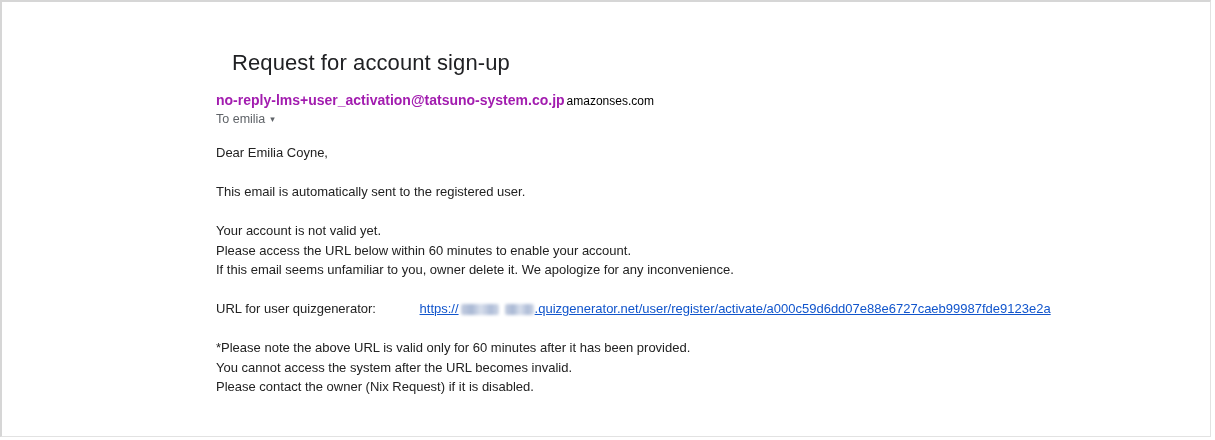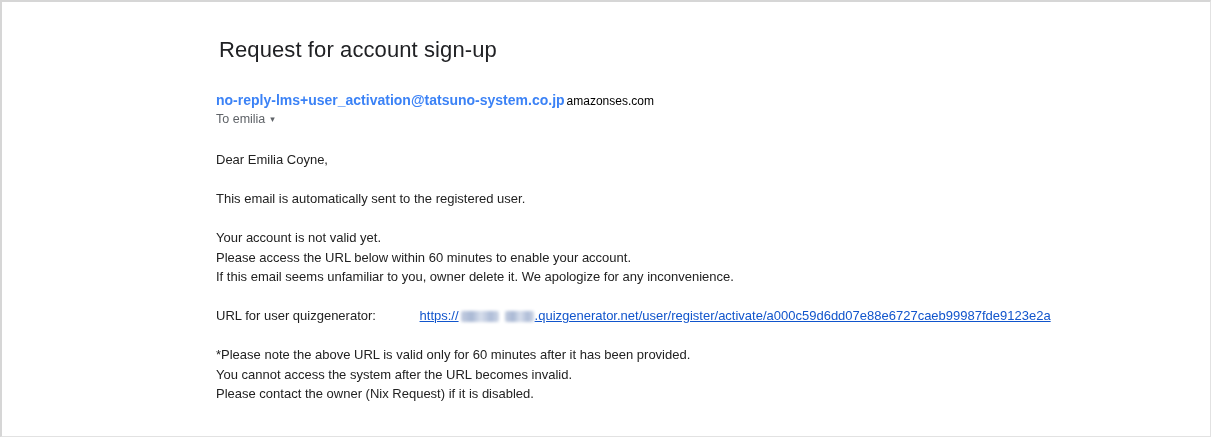--- a/index.html
+++ b/index.html
@@ -10,33 +10,33 @@
     -webkit-font-smoothing:antialiased;
   }
   .frame{
     position:absolute;left:0;top:0;right:4px;bottom:3px;
     border-style:solid;border-color:#d6d6d6 #e2e2e2 #e2e2e2 #d6d6d6;
     border-width:2px 1px 1px 2px;
     pointer-events:none;
   }
   .content{position:absolute;left:216px;top:0;width:990px;}
   .subject{
-    position:absolute;left:0;top:34px;margin:3px;
+    position:absolute;left:0;top:34px;margin:16px;
     font-size:22px;font-weight:400;color:#202124;letter-spacing:.1px;
     white-space:nowrap;
   }
   .sender-row{position:absolute;left:0;top:91px;white-space:nowrap;}
-  .sender-address{font-size:14px;font-weight:700;color:#3b82f6;}
+  .sender-address{font-size:14px;font-weight:700;color:#a21caf;}
   .sender-domain{font-size:12px;color:#000000;margin-left:2px;}
   .to-row{
     position:absolute;left:0;top:112px;white-space:nowrap;
     font-size:12.5px;color:#5f6368;cursor:pointer;
   }
   .to-caret{font-size:9px;color:#5f6368;margin-left:5px;vertical-align:1px;}
-  .body-text{position:absolute;left:0;top:150px;font-size:13px;color:#222222;}
+  .body-text{position:absolute;left:0;top:143px;font-size:13px;color:#222222;}
   .line{height:19.5px;line-height:19.5px;white-space:nowrap;}
   a.activation-link{color:#1155cc;text-decoration:underline;cursor:pointer;padding-left:40px;}
   .redact{
     display:inline-block;height:11px;border-radius:2px;vertical-align:-2px;
     filter:blur(1.4px);
     background:linear-gradient(90deg,#c3cde0 0%,#a9b8d4 28%,#d8dfec 52%,#aebcd7 78%,#cdd6e6 100%);
   }
   .redact.r1{width:38px;margin-left:2px;}
   .redact.r2{width:29px;margin-left:6px;margin-right:1px;}
 </style>

